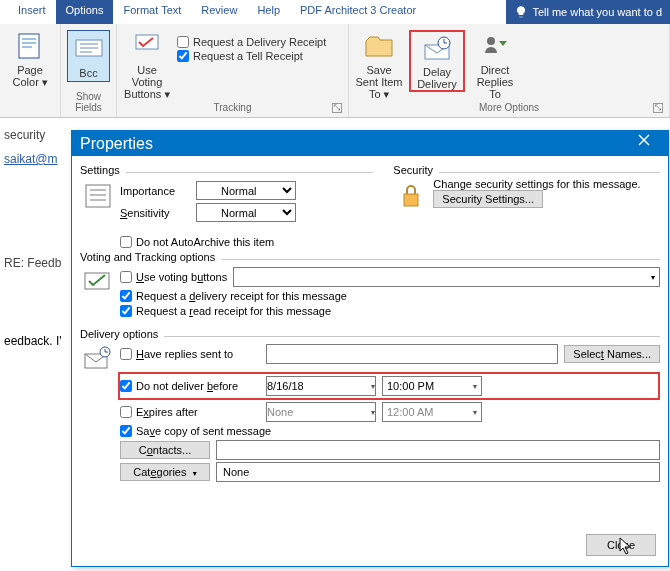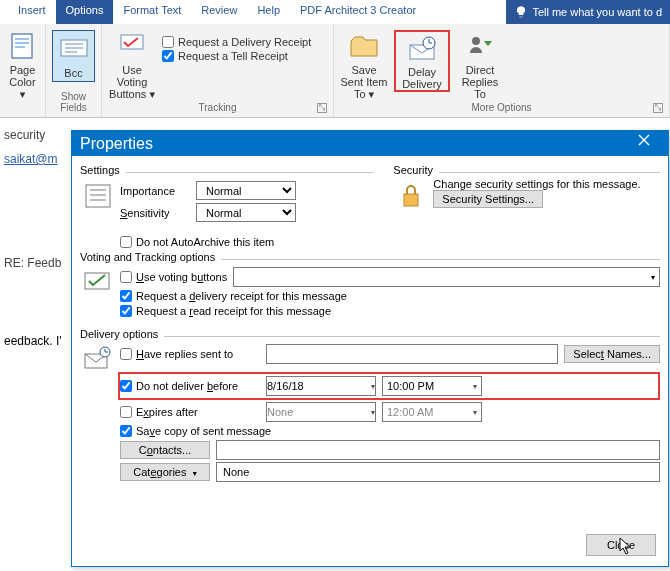--- a/index.html
+++ b/index.html
@@ -44,21 +44,21 @@
 .fieldset { position: relative; margin-bottom: 8px; }
 .fieldset-label { color: #000; margin-bottom: 2px; }
 .fieldset-line { position: absolute; top: 8px; left: 0; right: 0; border-top: 1px solid #c6c6c6; z-index: -1; }
 .fieldset-label span { background: #fff; padding-right: 6px; }
 
 .two-col { display: flex; gap: 20px; }
 .col { flex: 1; }
 
 .row { display: flex; align-items: center; margin: 3px 0; gap: 6px; }
 .row .lbl { width: 70px; text-align: left; }
-.row select, .row .txt { height: 19px; border: 1px solid #7a7a7a; font-size: 11px; padding: 0 5px; background: #fff; }
+.row select, .row .txt { height: 19px; border: 1px solid #7a7a7a; font-size: 11px; padding: 0 20px; background: #fff; }
 .row select { min-width: 100px; }
 
 .icon-left { width: 36px; display: flex; justify-content: center; align-items: flex-start; padding-top: 4px; }
 .with-icon { display: flex; gap: 4px; }
 
 .chk { display: flex; align-items: center; gap: 4px; margin: 3px 0; }
 .chk input { width: 12px; height: 12px; }
 
 .btn { display: inline-flex; align-items: center; justify-content: center; padding: 2px 10px; height: 22px; border: 1px solid #adadad; background: #e1e1e1; font-size: 11px; cursor: pointer; min-width: 70px; }
 .btn-arrow::after { content: " ▾"; font-size: 8px; margin-left: 4px; }
@@ -97,21 +97,21 @@
   <div class="tab">PDF Architect 3 Creator</div>
   <div class="tellme">
     <svg viewBox="0 0 24 24">
         <path fill="#fff" d="M9 21h6v-1H9v1zm3-19a7 7 0 00-4 12.7V17h8v-2.3A7 7 0 0012 2z"></path>
       </svg>
     <span>Tell me what you want to d</span>
   </div>
 </div>
 
 <div class="ribbon">
-  <div class="group" style="width:46px">
+  <div class="group" style="width:61px">
     <div class="group-body">
       <div class="big-btn">
         <div class="ic">
             <svg width="26" height="28">
               <rect x="2" y="2" width="20" height="24" fill="#fff" stroke="#2b579a"></rect>
               <rect x="5" y="6" width="14" height="2" fill="#9cc3e6"></rect>
               <rect x="5" y="10" width="14" height="2" fill="#9cc3e6"></rect>
               <rect x="5" y="14" width="10" height="2" fill="#9cc3e6"></rect>
             </svg>
           </div>

